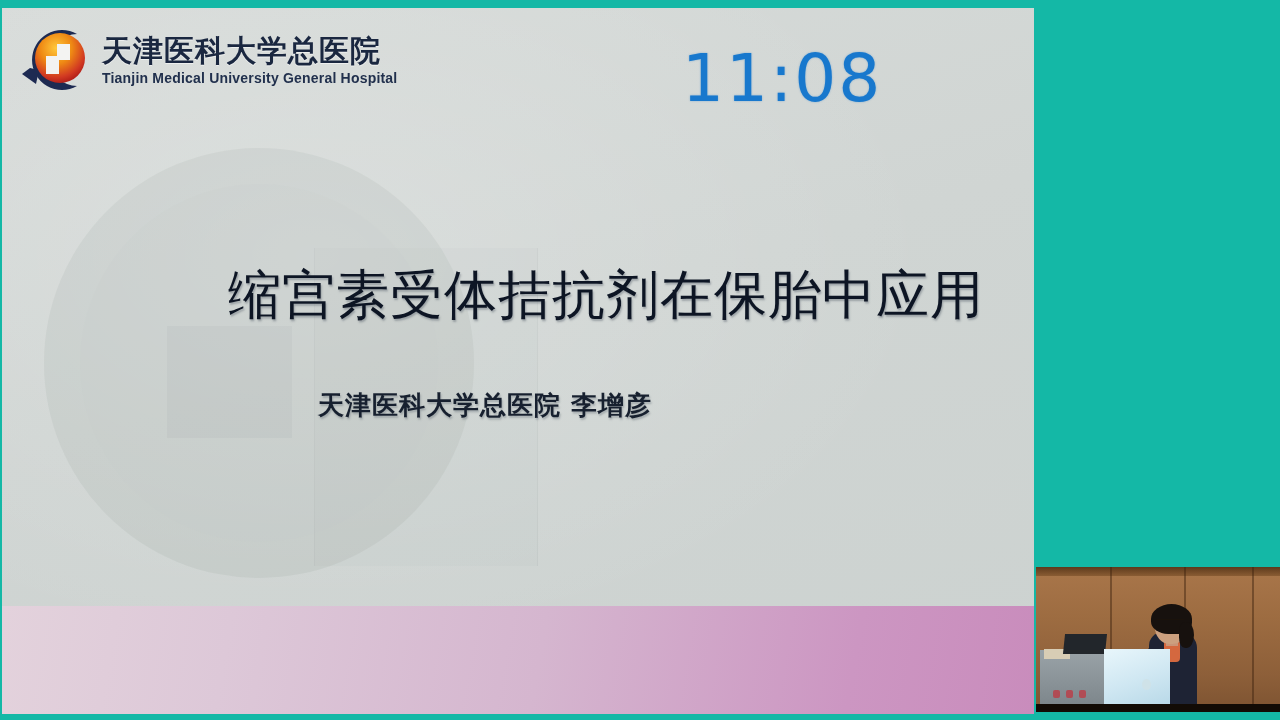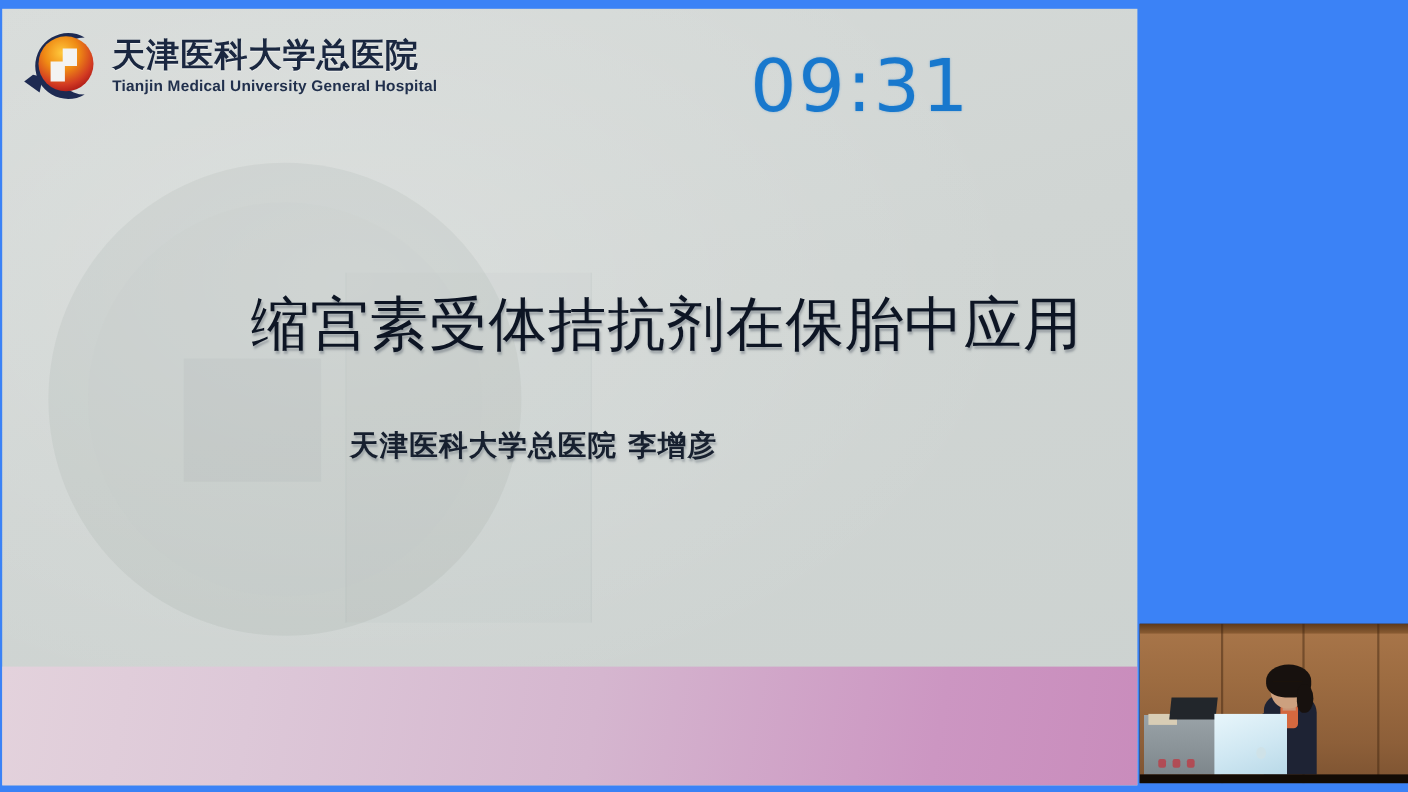--- a/index.html
+++ b/index.html
@@ -9,21 +9,21 @@
     width: 1280px;
     height: 720px;
     overflow: hidden;
     font-family: "Liberation Sans", "DejaVu Sans", sans-serif;
   }
 
   #screen {
     position: relative;
     width: 1280px;
     height: 720px;
-    background: #3b82f6;
+    background: #14b8a6;
     overflow: hidden;
   }
 
   
   #slide {
     position: absolute;
     left: 2px;
     top: 8px;
     width: 1032px;
     height: 706px;
@@ -363,21 +363,21 @@
         <circle cx="40" cy="36" r="25" fill="url(#sphereGrad)"></circle>
 
         <path d="M26 52 L26 34 L37 34 L37 22 L50 22 L50 38 L39 38 L39 52 Z" fill="#f3f3f2"></path>
       </svg>
       <div class="logo-text">
         <div class="logo-cn">天津医科大学总医院</div>
         <div class="logo-en">Tianjin Medical University General Hospital</div>
       </div>
     </div>
 
-    <div id="clock">09:31</div>
+    <div id="clock">11:08</div>
 
     <div id="slide-title">缩宫素受体拮抗剂在保胎中应用</div>
     <div id="slide-subtitle">天津医科大学总医院  李增彦</div>
 
     <div id="footer-band"></div>
   </div>
 
   <div id="video-overlay">
     <div class="v-wall"></div>
     <div class="v-wall-top"></div>

